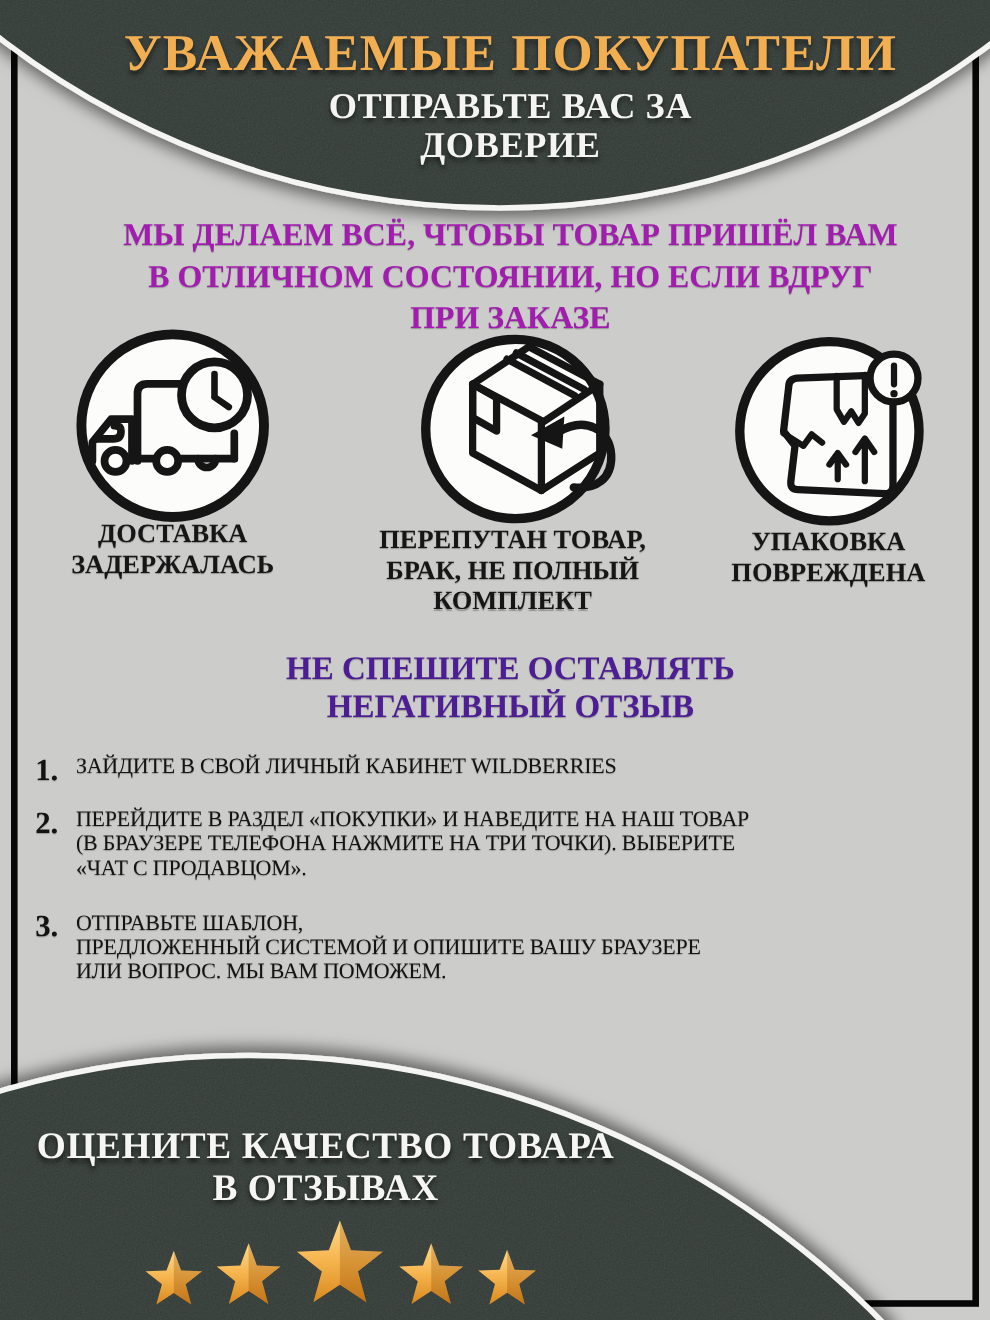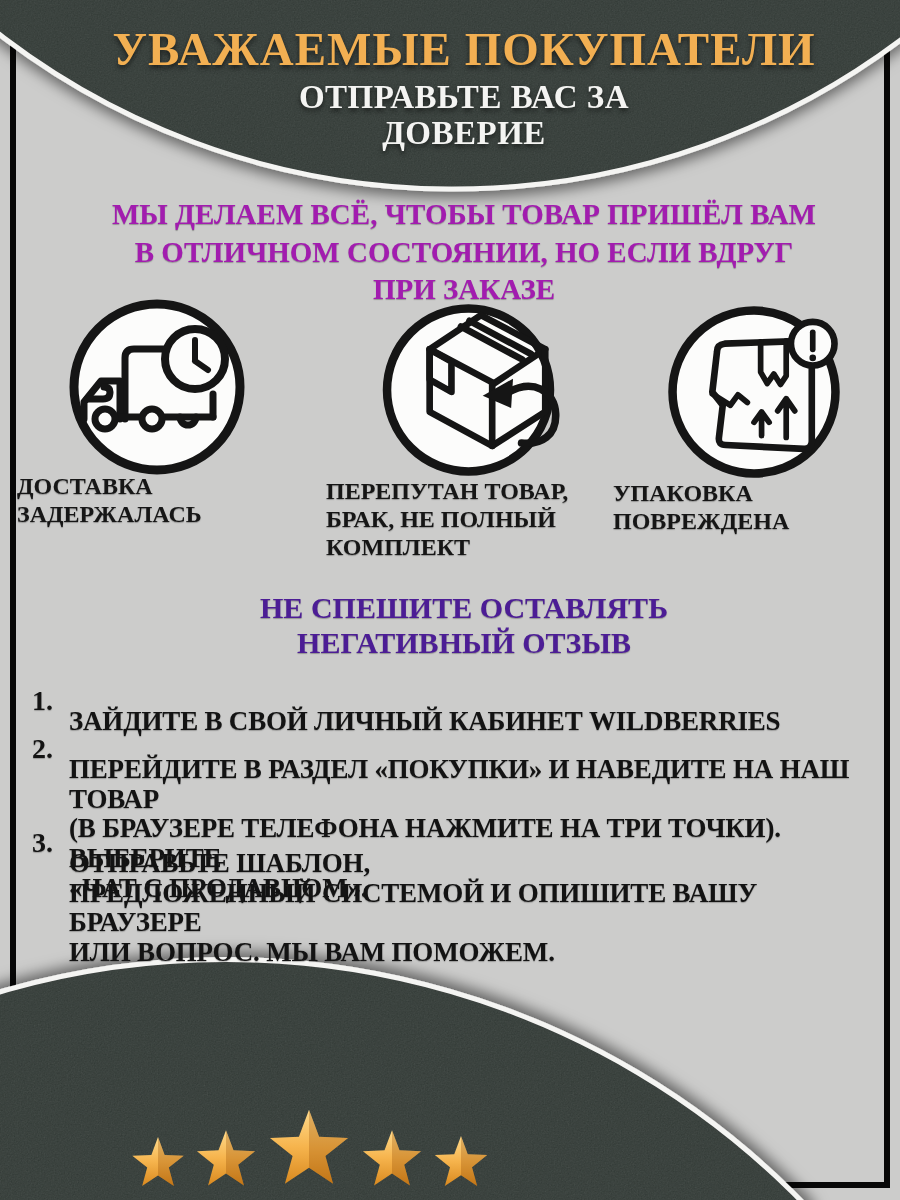--- a/index.html
+++ b/index.html
@@ -33,37 +33,37 @@
     font-size:29px;font-weight:bold;line-height:1.3;color:#a21caf;
     text-shadow:0 1px 1px rgba(60,60,60,.4);
   }
   
   .icon-wrap{z-index:3;width:180px;height:180px;}
   .icon-wrap svg{display:block;width:100%;height:100%;}
   #icon1{left:53px;top:297px;}
   #icon2{left:362px;top:300px;width:185px;height:180px;}
   #icon3{left:649px;top:302px;width:182px;height:180px;}
   .issue-label{
-    z-index:3;width:280px;text-align:left;
+    z-index:3;width:280px;text-align:center;
     font-size:24px;font-weight:bold;line-height:1.17;color:#161616;
     text-shadow:0 1px 1px rgba(60,60,60,.4);
   }
   #label1{left:3px;top:472px;}
   #label2{left:312px;top:477px;}
   #label3{left:599px;top:479px;}
   
   .advice-heading{
     left:0;top:590px;width:900px;text-align:center;z-index:3;
     font-size:30px;font-weight:bold;line-height:1.18;color:#4c1d95;
     text-shadow:0 1px 1px rgba(60,60,60,.4);
   }
   .step{left:18px;width:860px;display:flex;z-index:3;color:#131313;
         text-shadow:0 1px 1px rgba(60,60,60,.35);}
   .step-num{width:37px;flex:0 0 37px;font-size:28px;font-weight:bold;line-height:1.1;}
-  .step-text{font-size:27px;font-weight:bold;line-height:1.1;letter-spacing:-0.2px;margin-top:21px;}
+  .step-text{font-size:20px;font-weight:normal;line-height:1.1;letter-spacing:-0.2px;}
   #step1{top:686px;}
   #step2{top:734px;}
   #step3{top:828px;}
   
   .footer-text{
     left:12px;top:1024px;width:540px;text-align:center;z-index:3;
     font-size:34px;font-weight:bold;line-height:1.12;color:#f5f5f3;
     text-shadow:0 3px 5px rgba(0,0,0,.6);letter-spacing:.5px;
   }
   .stars-row{
@@ -201,20 +201,22 @@
 (В БРАУЗЕРЕ ТЕЛЕФОНА НАЖМИТЕ НА ТРИ ТОЧКИ). ВЫБЕРИТЕ
 «ЧАТ С ПРОДАВЦОМ».</div>
   </div>
   <div class="abs step" id="step3">
     <div class="step-num">3.</div>
     <div class="step-text pre">ОТПРАВЬТЕ ШАБЛОН,
 ПРЕДЛОЖЕННЫЙ СИСТЕМОЙ И ОПИШИТЕ ВАШУ БРАУЗЕРЕ
 ИЛИ ВОПРОС. МЫ ВАМ ПОМОЖЕМ.</div>
   </div>
 
+  <div class="abs footer-text pre">ОЦЕНИТЕ КАЧЕСТВО ТОВАРА
+В ОТЗЫВАХ</div>
 
   <div class="abs stars-row">
     <svg class="star s1" viewBox="0 0 100 100">
       <polygon points="50,2 62.3,35 97.6,36.5 70,58.5 79.4,92.5 50,73 20.6,92.5 30,58.5 2.4,36.5 37.7,35" fill="url(#starGrad)"></polygon>
       <polygon points="50,2 62.3,35 97.6,36.5 70,58.5 79.4,92.5 50,73" fill="rgba(140,70,0,0.28)"></polygon>
     </svg>
     <svg class="star s2" viewBox="0 0 100 100">
       <polygon points="50,2 62.3,35 97.6,36.5 70,58.5 79.4,92.5 50,73 20.6,92.5 30,58.5 2.4,36.5 37.7,35" fill="url(#starGrad)"></polygon>
       <polygon points="50,2 62.3,35 97.6,36.5 70,58.5 79.4,92.5 50,73" fill="rgba(140,70,0,0.28)"></polygon>
     </svg>

